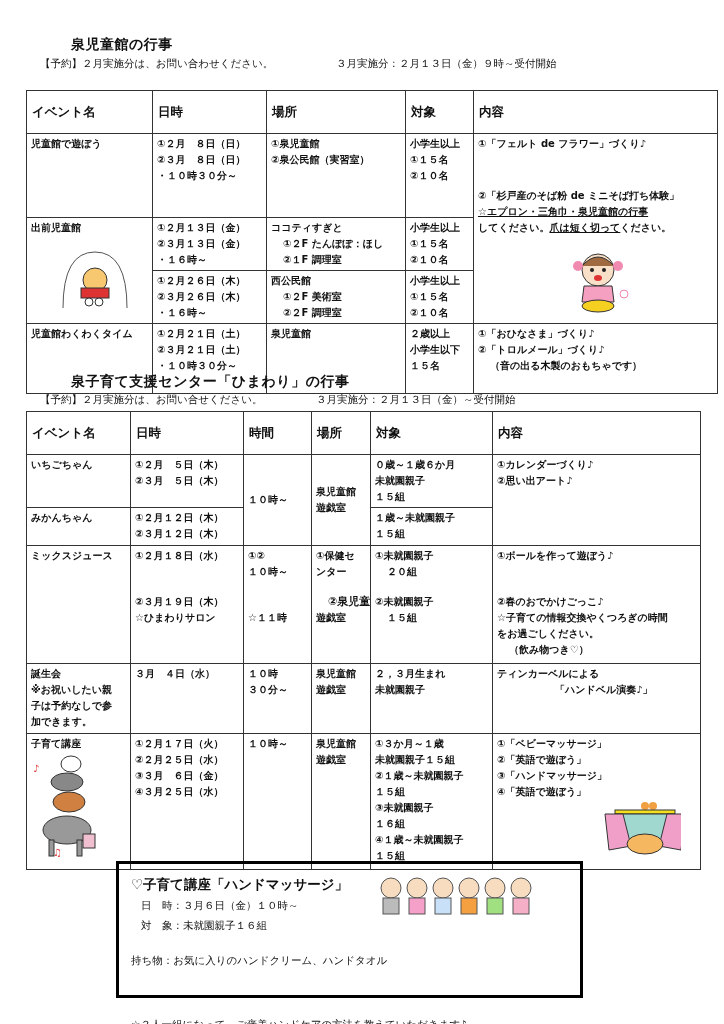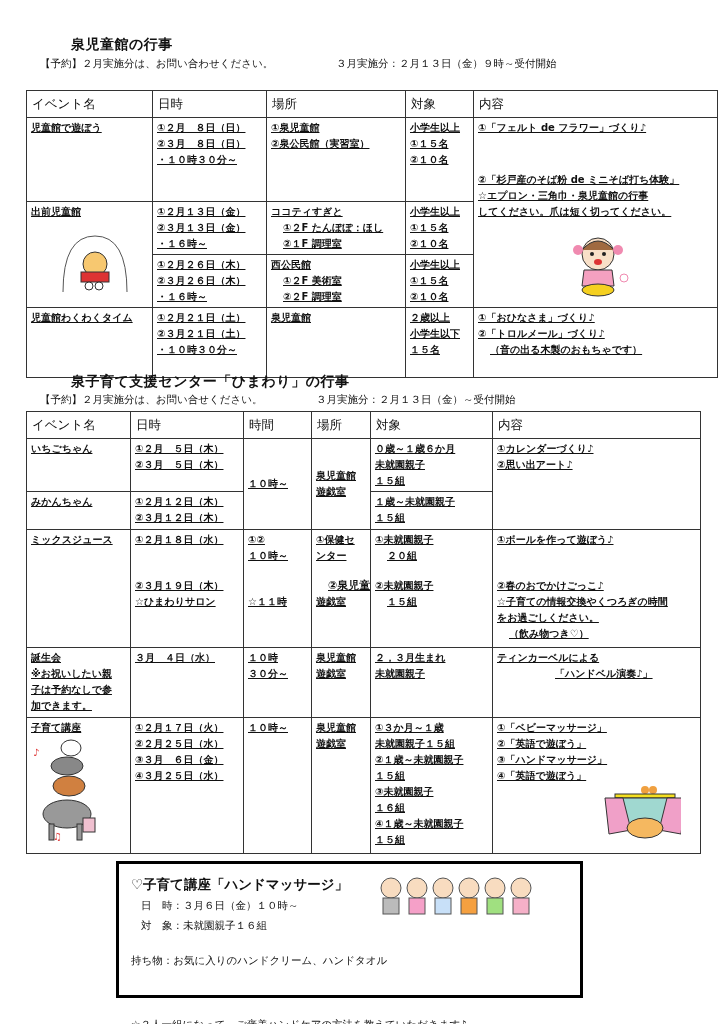--- a/index.html
+++ b/index.html
@@ -3,22 +3,22 @@
 <meta charset="utf-8">
 <style>
   * { box-sizing: border-box; margin: 0; padding: 0; }
   html, body { width: 724px; height: 1024px; background: #ffffff; overflow: hidden; }
   body { position: relative; font-family: "DejaVu Sans", "Liberation Sans", sans-serif; color: #111; }
   .abs { position: absolute; }
   .h1 { font-size: 14px; font-weight: bold; letter-spacing: 0.5px; margin-left: 31px; }
   .note { font-size: 10.5px; }
   table { border-collapse: collapse; position: absolute; table-layout: fixed; }
   td, th { border: 1px solid #333; vertical-align: top; font-size: 10px; line-height: 16px; padding: 2px 4px; font-weight: normal; text-align: left; white-space: nowrap; overflow: hidden; }
-  th { font-size: 12.5px; font-weight: normal; line-height: 18px; padding: 4px 5px; }
-  td.bold { font-weight: bold; text-decoration: underline; }
+  th { font-size: 12.5px; font-weight: bold; line-height: 18px; padding: 12px 5px; }
+  td.bold { font-weight: bold; }
   .line { display: block; }
   .ind { padding-left: 12px; }
   .u { text-decoration: underline; }
   .small { font-size: 11px; margin-left: 12px; }
   .center { vertical-align: middle; }
   .box { position: absolute; left: 116px; top: 861px; width: 467px; height: 137px; border: 3px solid #000000; }
   .box .title { position: absolute; left: 12px; top: 12px; font-size: 13.5px; font-weight: bold; }
   .box .row { position: absolute; left: 22px; font-size: 10.5px; }
   .illus { position: absolute; }
 </style>

